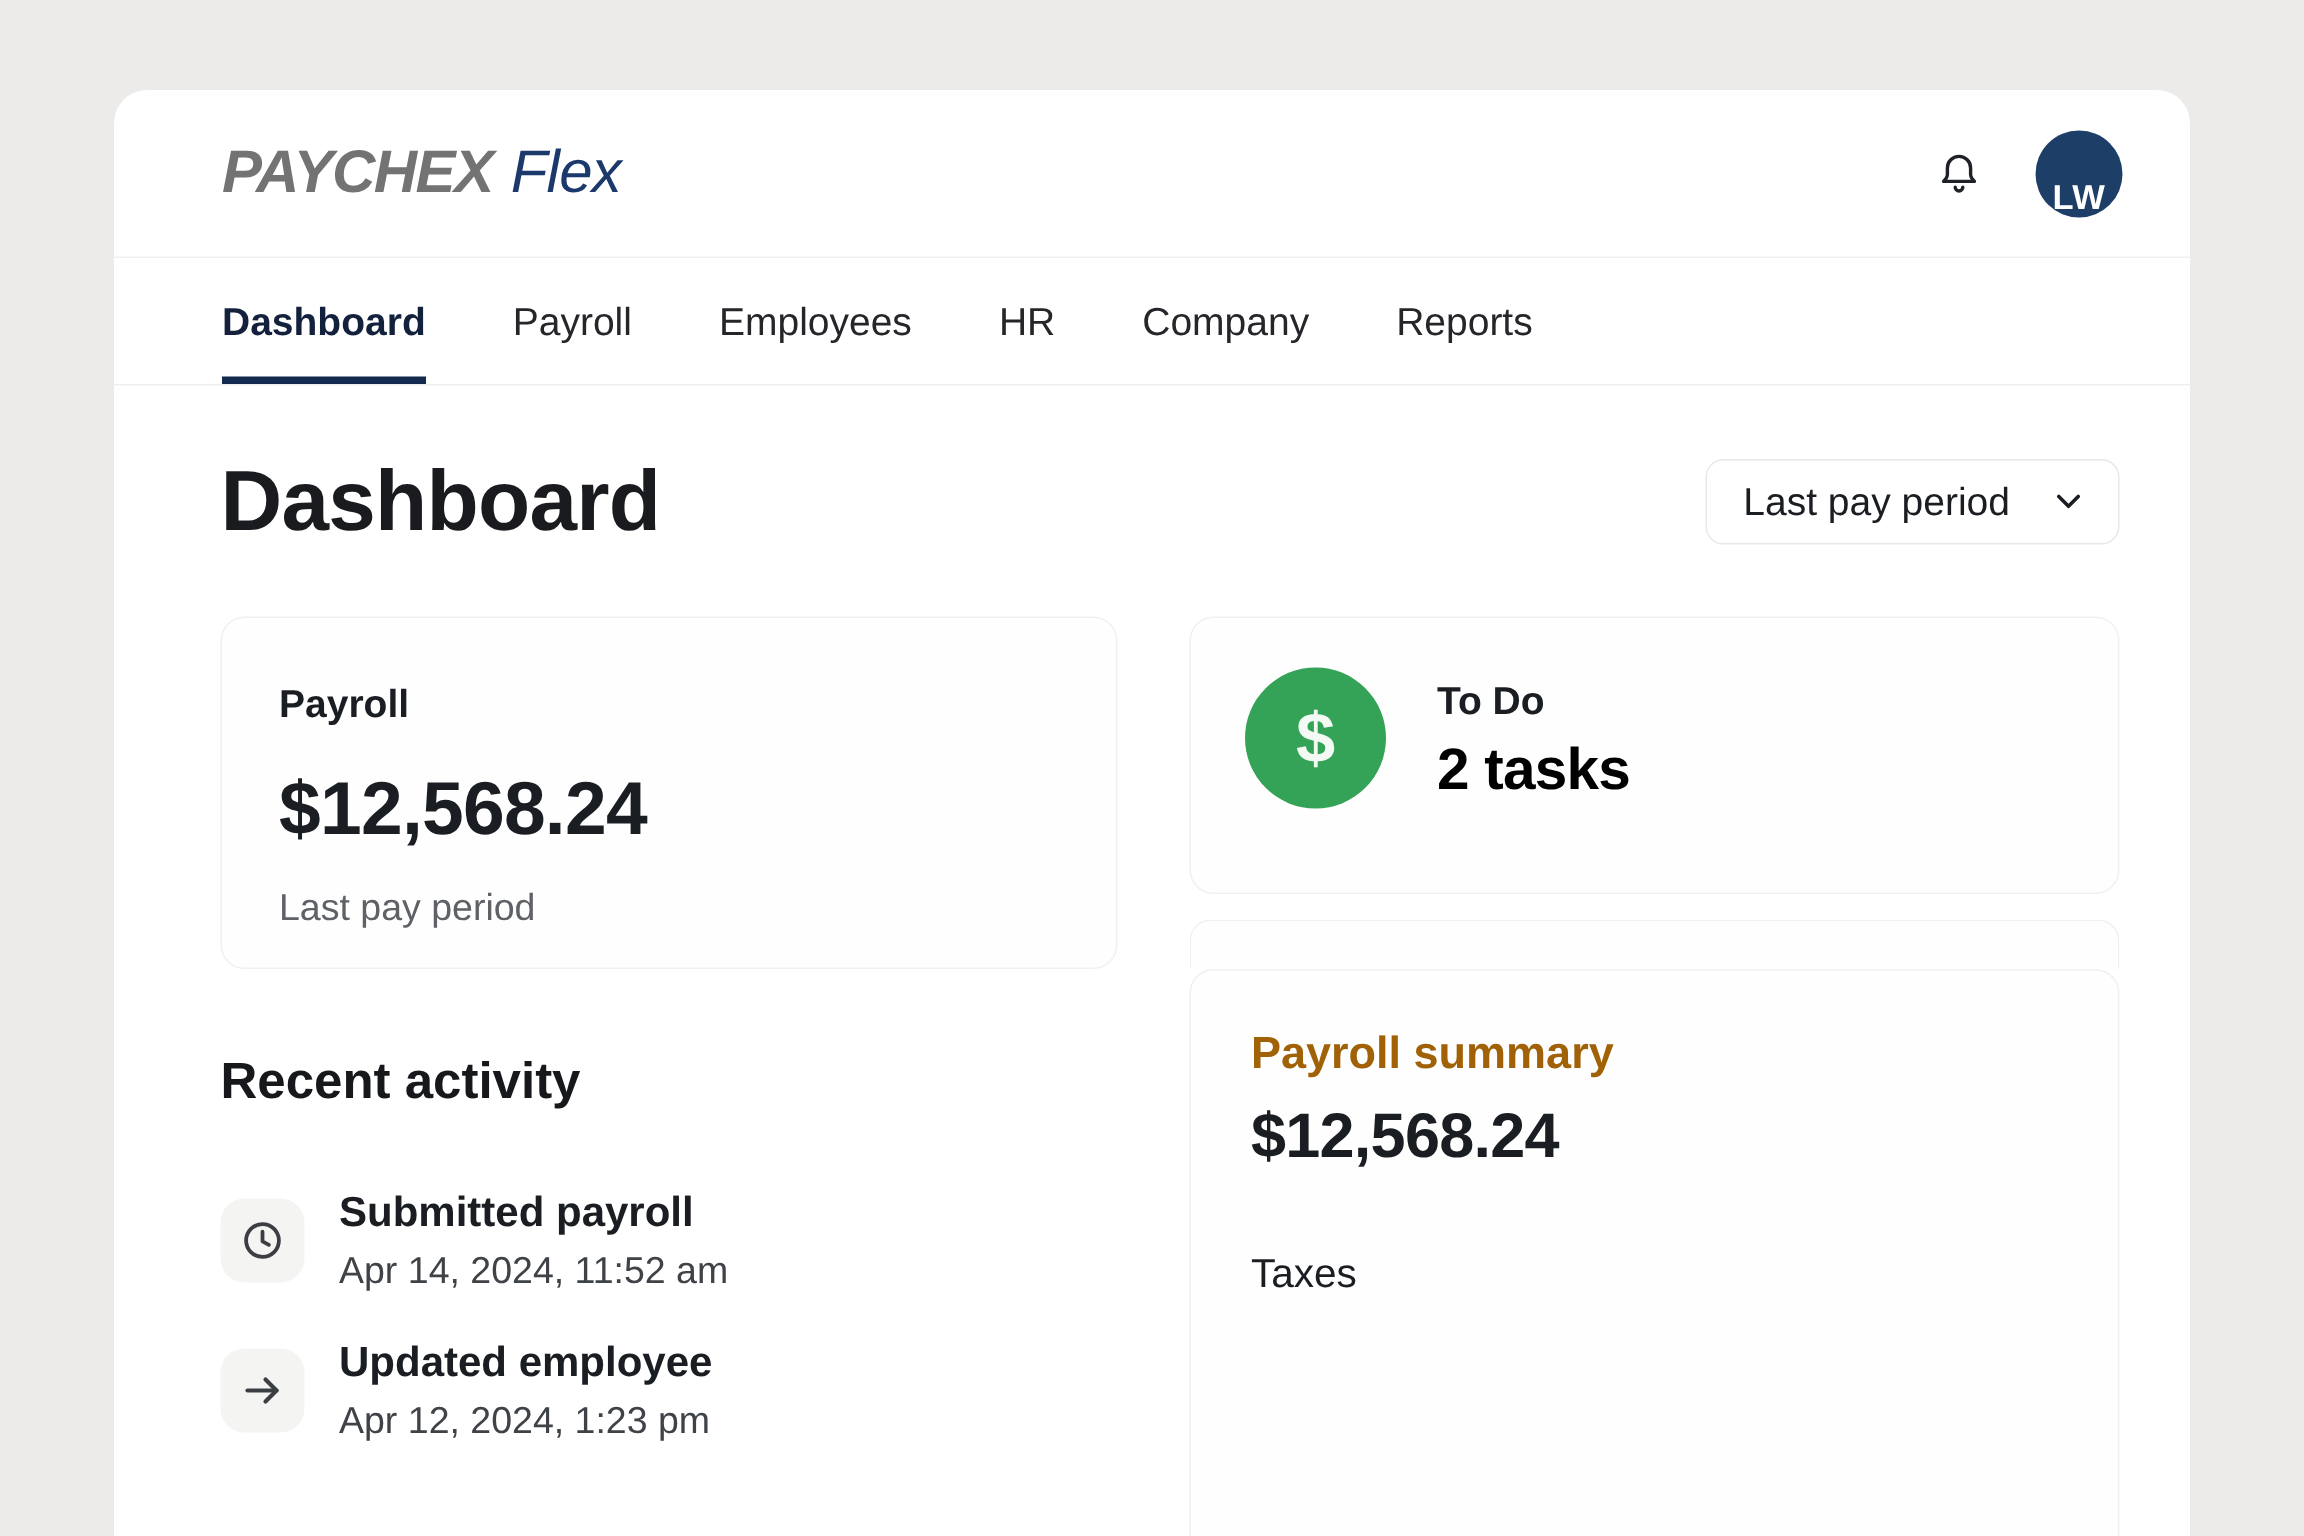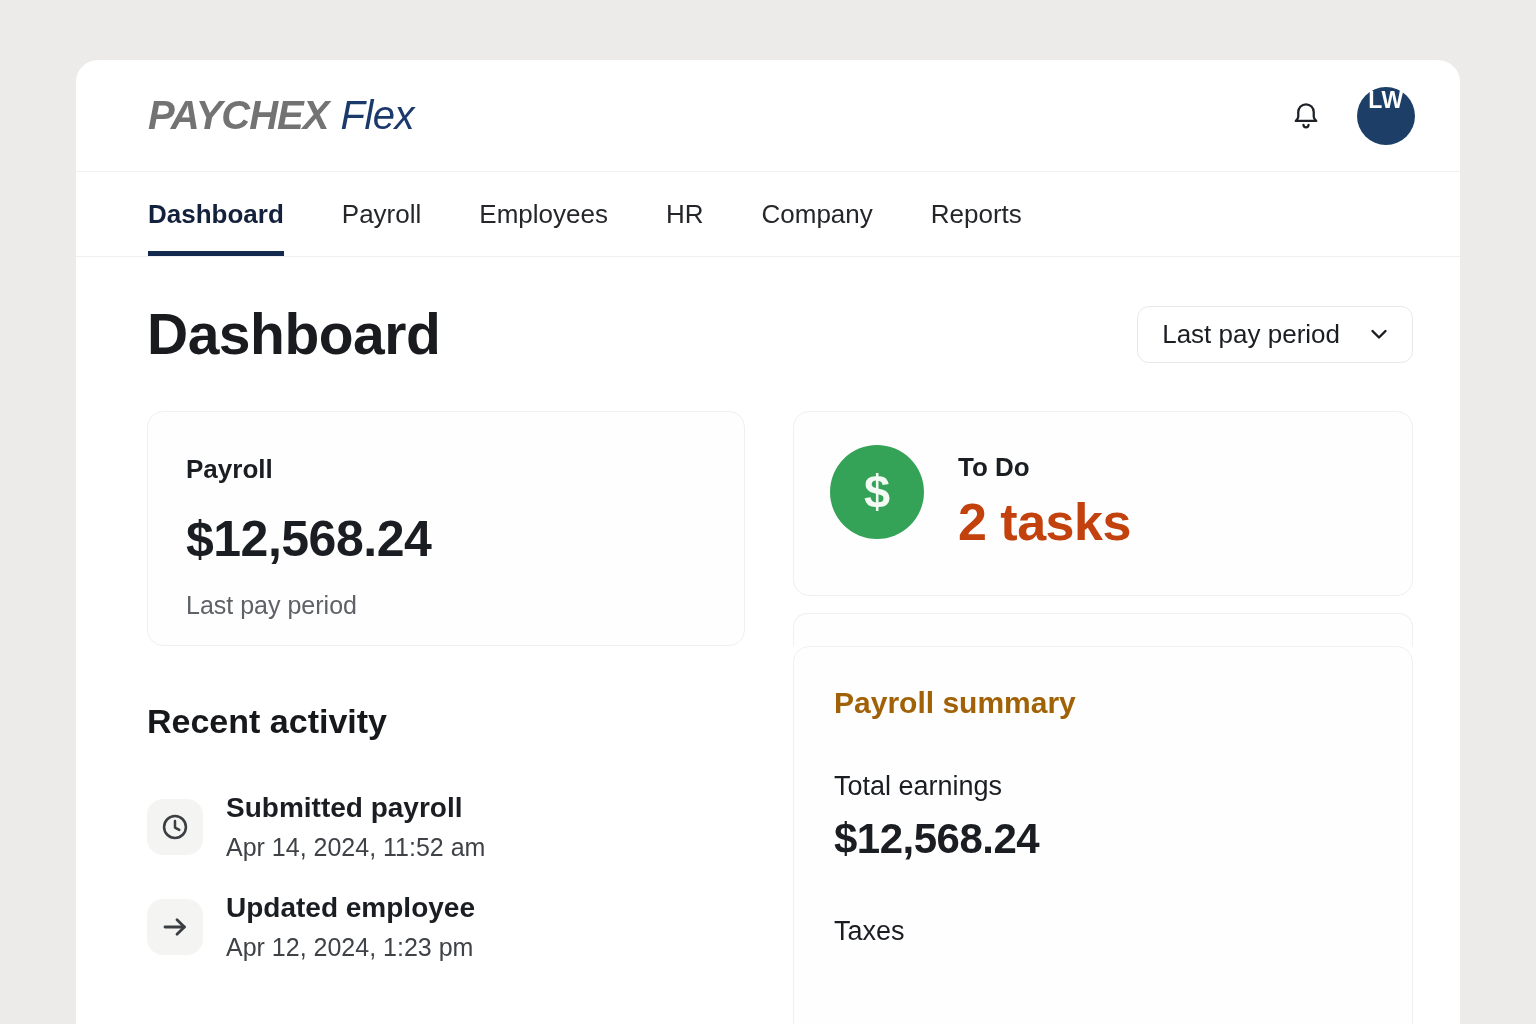--- a/index.html
+++ b/index.html
@@ -31,21 +31,21 @@
   }
   .logo-suffix {
     font-size: 40px; font-weight: 400; font-style: italic;
     color: #1B3A6B; letter-spacing: -0.5px;
   }
   .header-right { display: flex; align-items: center; gap: 35px; }
   .bell-btn { background: none; border: none; cursor: pointer; display: flex; padding: 0; }
   .avatar {
     width: 58px; height: 58px; border-radius: 50%;
     background: #1D3E66; color: #FFFFFF;
-    display: flex; align-items: flex-start; justify-content: center;
+    display: flex; align-items: flex-end; justify-content: center;
     font-size: 23px; font-weight: 700; letter-spacing: 0.5px;
     cursor: pointer; border: none;
   }
   
   .nav {
     height: 85px;
     display: flex; align-items: stretch;
     padding: 0 72px;
     border-bottom: 1px solid #F0EFED;
   }
@@ -96,21 +96,21 @@
     display: flex; gap: 34px; align-items: flex-start;
     cursor: pointer;
   }
   .dollar-badge {
     width: 94px; height: 94px; border-radius: 50%;
     background: #35A357; flex: none;
     display: flex; align-items: center; justify-content: center;
   }
   .dollar-glyph { color: #F2FAF3; font-size: 47px; font-weight: 700; padding-bottom: 2px; }
   .todo-text { padding-top: 7px; }
-  .todo-count { font-size: 52px; font-weight: 700; letter-spacing: -0.5px; margin-top: 9px; color: #c2410c; }
+  .todo-count { font-size: 39px; font-weight: 700; letter-spacing: -0.5px; margin-top: 9px; color: #000000; }
   
   .card-sliver {
     margin-top: 17px; height: 33px;
     background: #FEFEFE;
     border: 1px solid #F1F0EE; border-bottom: none;
     border-radius: 14px 14px 0 0;
   }
   
   .summary-card {
     height: 500px; padding: 39px 40px 0 40px;
@@ -238,21 +238,20 @@
           <div class="todo-text">
             <div class="card-label">To Do</div>
             <div class="todo-count">2 tasks</div>
           </div>
         </div>
 
         <div class="card-sliver"></div>
 
         <div class="card summary-card">
           <h2 class="summary-title">Payroll summary</h2>
-          <div class="summary-label earnings">Total earnings</div>
           <div class="summary-value">$12,568.24</div>
           <div class="summary-label taxes">Taxes</div>
         </div>
       </div>
 
     </div>
   </div>
 </div>
 
 </body></html>

